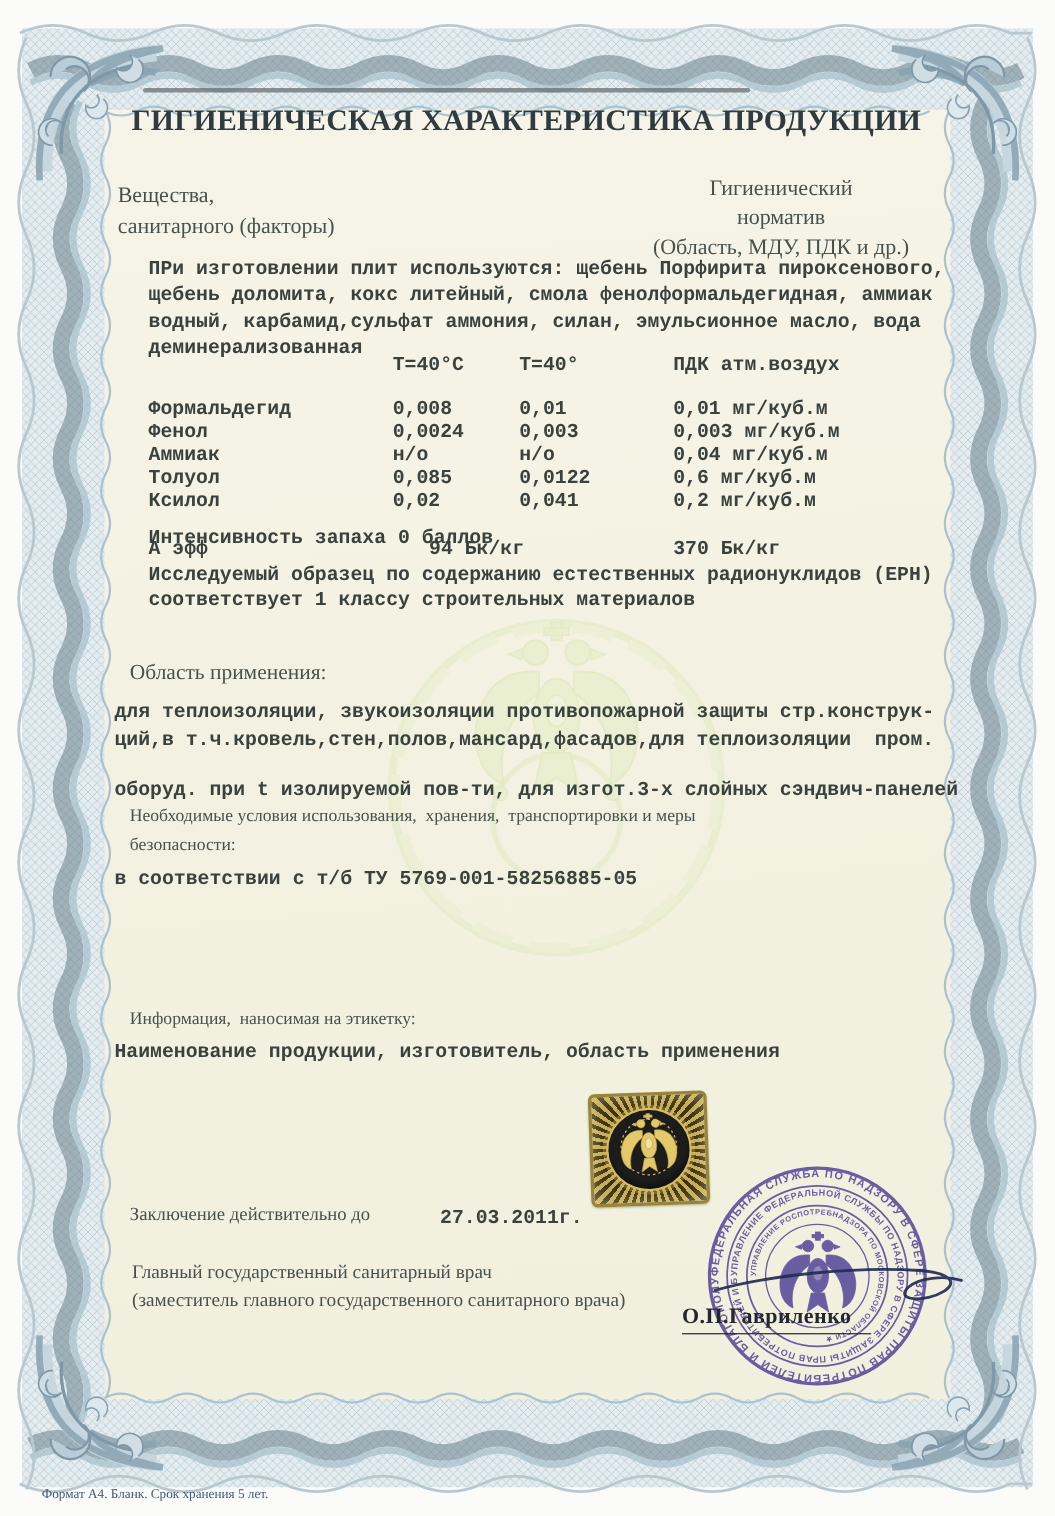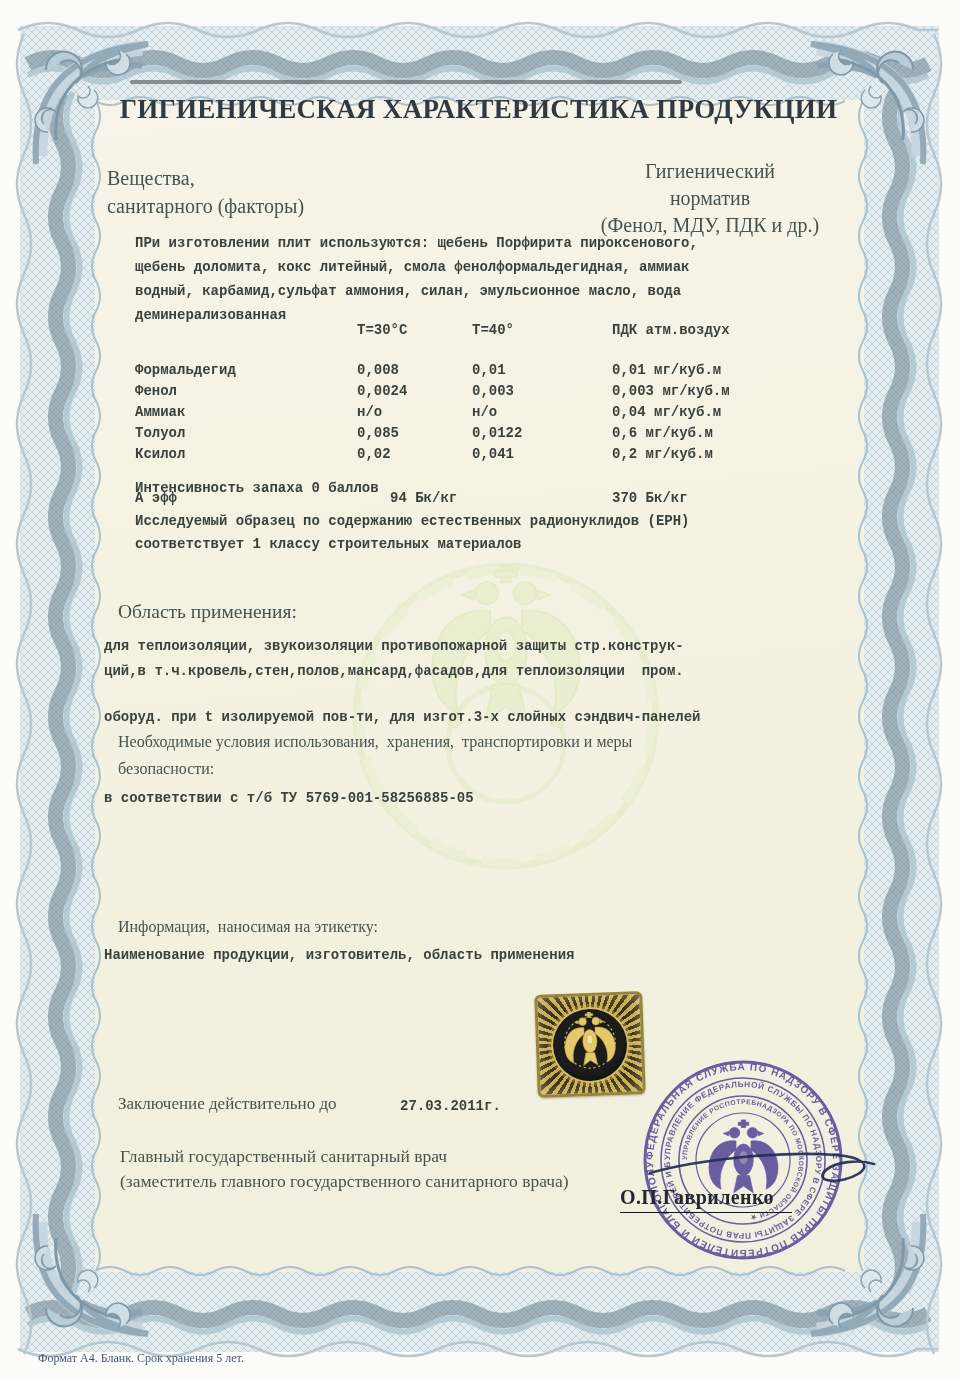--- a/index.html
+++ b/index.html
@@ -20,21 +20,21 @@
   svg.frame { position:absolute; left:0; top:0; z-index:3; pointer-events:none; }
   
   .watermark { position:absolute; left:330px; top:548px; z-index:2; opacity:.6; }
   
   .artifact-line { position:absolute; left:130px; top:80px; width:552px; height:4px;
     background:#62686b; opacity:.7; border-radius:2px; z-index:4; }
   
   .txt { position:absolute; z-index:5; white-space:pre; }
   .serif  { font-family:"Liberation Serif", serif; font-size:16px; color:#46524e; }
   .serif-sm { font-family:"Liberation Serif", serif; font-size:17.5px; color:#46524e; }
-  .mono { font-family:"Liberation Mono", monospace; font-weight:700; font-size:14px; color:#3a423e; }
+  .mono { font-family:"Liberation Mono", monospace; font-weight:700; font-size:18px; color:#3a423e; }
   .title { font-size:27px; font-weight:700; color:#2f3b40; letter-spacing:.3px;
            width:771px; left:93px; text-align:center; }
   .hdr { font-size:20px; line-height:28px; }
   .hdr-right { width:300px; text-align:center; line-height:27px; }
   .row-wrap { position:absolute; left:0; top:0; width:100%; z-index:5; }
   .cell { position:absolute; white-space:pre; }
   .c-name { left:135px; } .c-t20 { left:357px; } .c-t40 { left:472px; } .c-pdk { left:612px; }
   
   .hologram {
     position:absolute; left:536px; top:993px; width:108px; height:103px; z-index:6;
@@ -147,29 +147,29 @@
 
 <div class="artifact-line"></div>
 
 <div class="txt title" style="top:94px;">ГИГИЕНИЧЕСКАЯ ХАРАКТЕРИСТИКА ПРОДУКЦИИ</div>
 
 <div class="txt serif hdr" style="left:107px; top:164px;">Вещества,</div>
 <div class="txt serif hdr" style="left:107px; top:192px;">санитарного (факторы)</div>
 
 <div class="txt serif hdr hdr-right" style="left:560px; top:158px;">Гигиенический</div>
 <div class="txt serif hdr hdr-right" style="left:560px; top:185px;">норматив</div>
-<div class="txt serif hdr hdr-right" style="left:560px; top:212px;">(Фенол, МДУ, ПДК и др.)</div>
+<div class="txt serif hdr hdr-right" style="left:560px; top:212px;">(Область, МДУ, ПДК и др.)</div>
 
 <div class="txt mono" style="left:135px; top:235px;">ПРи изготовлении плит используются: щебень Порфирита пироксенового,</div>
 <div class="txt mono" style="left:135px; top:259px;">щебень доломита, кокс литейный, смола фенолформальдегидная, аммиак</div>
 <div class="txt mono" style="left:135px; top:283px;">водный, карбамид,сульфат аммония, силан, эмульсионное масло, вода</div>
 <div class="txt mono" style="left:135px; top:307px;">деминерализованная</div>
 
 <div class="row-wrap" style="top:322px;">
-  <span class="cell mono c-t20">Т=30°С</span>
+  <span class="cell mono c-t20">Т=40°С</span>
   <span class="cell mono c-t40">Т=40°</span>
   <span class="cell mono c-pdk">ПДК атм.воздух</span>
 </div>
 
 <div class="row-wrap" style="top:362px;">
   <span class="cell mono c-name">Формальдегид</span>
   <span class="cell mono c-t20">0,008</span>
   <span class="cell mono c-t40">0,01</span>
   <span class="cell mono c-pdk">0,01 мг/куб.м</span>
 </div>

